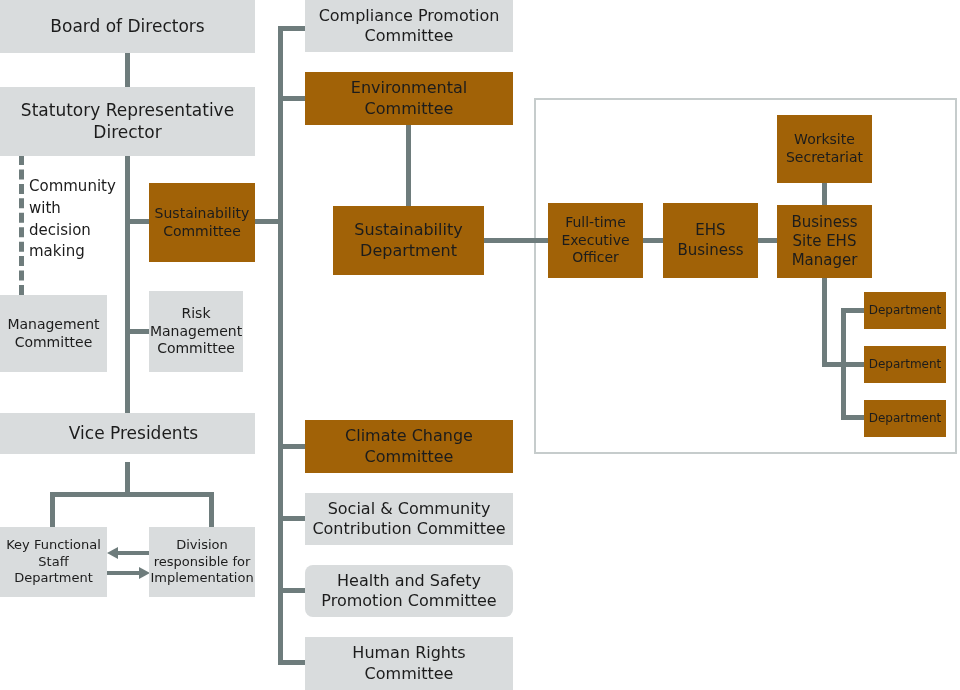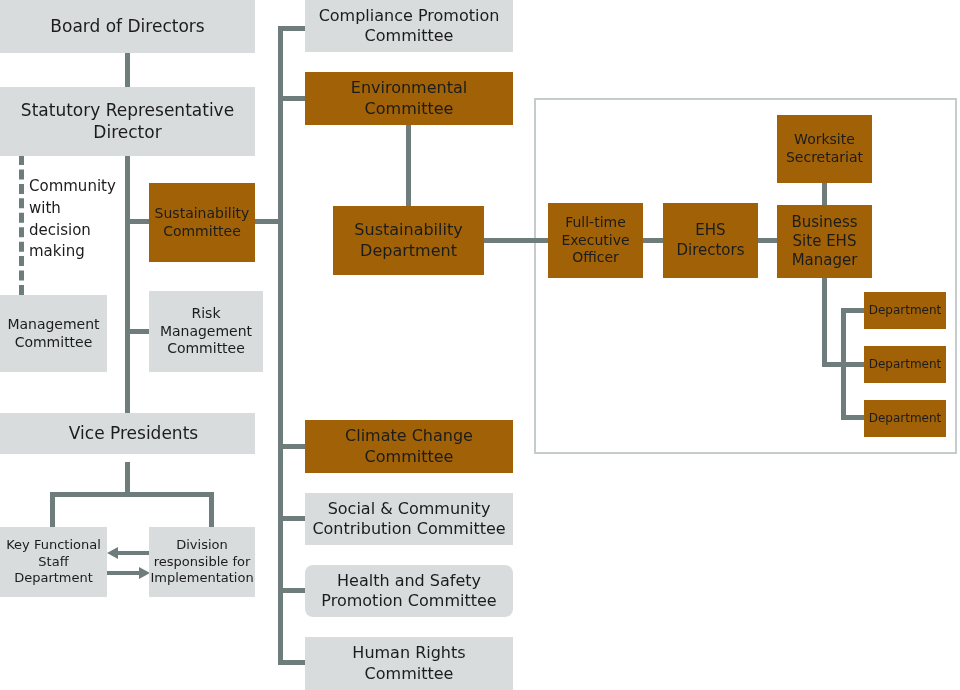--- a/index.html
+++ b/index.html
@@ -151,21 +151,21 @@
 
   <div class="node gray fs-17" style="left:0px; top:87px; width:255px; height:69px;">Statutory Representative
 Director</div>
 
   <div class="node gray fs-14" style="left:0px; top:295px; width:107px; height:77px;">Management
 Committee</div>
 
   <div class="node green fs-14" style="left:149px; top:183px; width:106px; height:79px;">Sustainability
 Committee</div>
 
-  <div class="node gray fs-14" style="left:149px; top:291px; width:114px; height:81px;">Risk
+  <div class="node gray fs-14" style="left:149px; top:291px; width:94px; height:81px;">Risk
 Management
 Committee</div>
 
   <div class="node gray fs-17" style="left:0px; top:413px; width:255px; height:41px;padding-left:16px;">Vice Presidents</div>
 
   <div class="node gray fs-13" style="left:0px; top:527px; width:107px; height:70px;">Key Functional
 Staff
 Department</div>
 
   <div class="node gray fs-13" style="left:149px; top:527px; width:106px; height:70px;">Division
@@ -191,21 +191,21 @@
 Promotion Committee</div>
 
   <div class="node gray fs-16" style="left:305px; top:637px; width:208px; height:53px; font-size:16px;">Human Rights
 Committee</div>
 
   <div class="node green fs-14" style="left:548px; top:203px; width:95px; height:75px;">Full-time
 Executive
 Officer</div>
 
   <div class="node green fs-15" style="left:663px; top:203px; width:95px; height:75px;">EHS
-Directors</div>
+Business</div>
 
   <div class="node green fs-14" style="left:777px; top:115px; width:95px; height:68px;">Worksite
 Secretariat</div>
 
   <div class="node green fs-15" style="left:777px; top:205px; width:95px; height:73px;">Business
 Site EHS
 Manager</div>
 
   <div class="node green fs-12" style="left:864px; top:292px; width:82px; height:37px;">Department</div>
 

